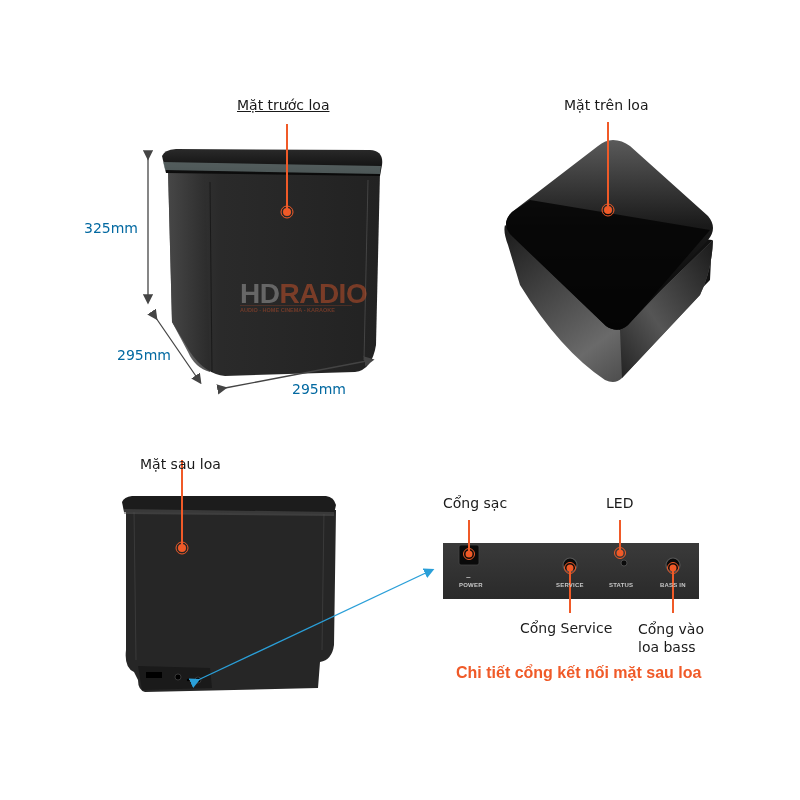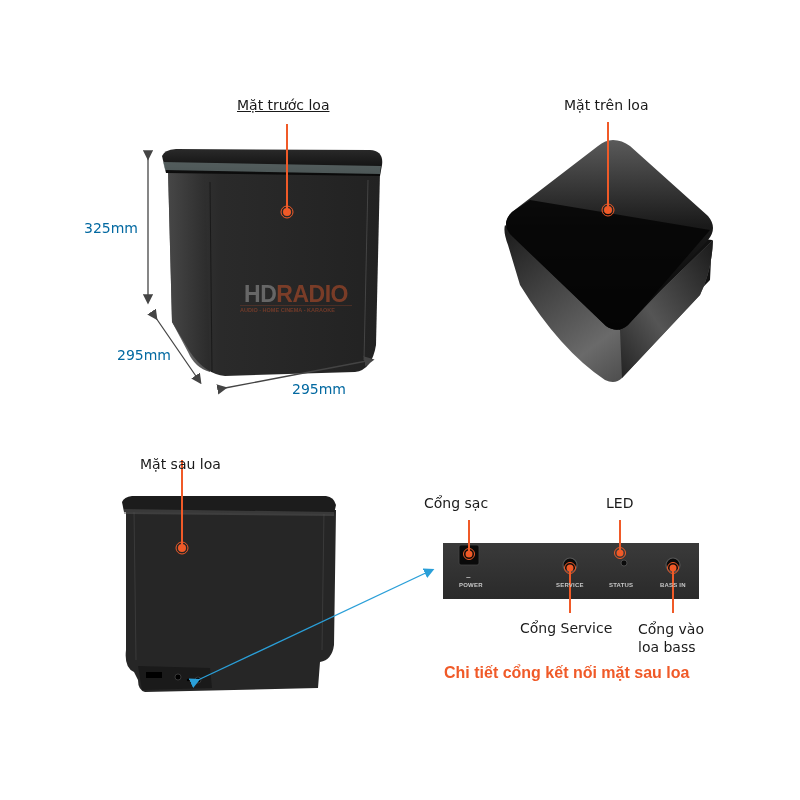--- a/index.html
+++ b/index.html
@@ -127,42 +127,42 @@
     <circle cx="620" cy="553" r="3.5" fill="#f05a28"></circle>
       <circle cx="620" cy="553" r="5.5" fill="none" stroke="#f05a28" stroke-width="1"></circle>
     <circle cx="570" cy="568" r="3.5" fill="#f05a28"></circle>
       <circle cx="570" cy="568" r="5.5" fill="none" stroke="#f05a28" stroke-width="1"></circle>
     <circle cx="673" cy="568" r="3.5" fill="#f05a28"></circle>
       <circle cx="673" cy="568" r="5.5" fill="none" stroke="#f05a28" stroke-width="1"></circle>
   </g>
 </svg>
 
 <div class="abs" style="left:240px;top:284px;width:112px;">
-  <div style="font-family:'Liberation Sans',sans-serif;font-weight:bold;font-size:23px;letter-spacing:-0.5px;line-height:20px;opacity:0.55;text-align:center;">
+  <div style="font-family:'Liberation Sans',sans-serif;font-weight:bold;font-size:28px;letter-spacing:-0.5px;line-height:20px;opacity:0.55;text-align:center;">
     <span style="color:#9a9a9a;">HD</span><span style="color:#c0502a;">RADIO</span>
   </div>
   <div style="font-family:'Liberation Sans',sans-serif;font-weight:bold;font-size:5.5px;color:#a0462a;opacity:0.6;white-space:nowrap;border-top:1px solid rgba(160,70,42,0.5);padding-top:1px;margin-top:1px;">AUDIO - HOME CINEMA - KARAOKE</div>
 </div>
 
 <div class="abs label" style="left:237px;top:97px;text-decoration:underline;">Mặt trước loa</div>
 <div class="abs dim" style="left:84px;top:220px;">325mm</div>
 <div class="abs dim" style="left:117px;top:347px;">295mm</div>
 <div class="abs dim" style="left:292px;top:381px;">295mm</div>
 
 <div class="abs label" style="left:564px;top:97px;">Mặt trên loa</div>
 
 <div class="abs label" style="left:140px;top:434px;margin-top:22px;">Mặt sau loa</div>
 
-<div class="abs label" style="left:424px;top:495px;">Cổng sạc</div>
+<div class="abs label" style="left:443px;top:495px;">Cổng sạc</div>
 <div class="abs label" style="left:606px;top:495px;">LED</div>
 <div class="abs label" style="left:520px;top:620px;">Cổng Service</div>
 <div class="abs label" style="left:638px;top:620px;line-height:18px;">
   <div>Cổng vào</div>
   <div>loa bass</div>
 </div>
 
 <div class="abs port-label" style="left:466px;top:573px;font-size:8px;">~</div>
 <div class="abs port-label" style="left:459px;top:582px;">POWER</div>
 <div class="abs port-label" style="left:556px;top:582px;">SERVICE</div>
 <div class="abs port-label" style="left:609px;top:582px;">STATUS</div>
 <div class="abs port-label" style="left:660px;top:582px;">BASS IN</div>
 
-<div class="abs title-orange" style="left:444px;top:664px;">Chi tiết cổng kết nối mặt sau loa</div>
+<div class="abs title-orange" style="left:456px;top:664px;">Chi tiết cổng kết nối mặt sau loa</div>
 
 </body></html>

